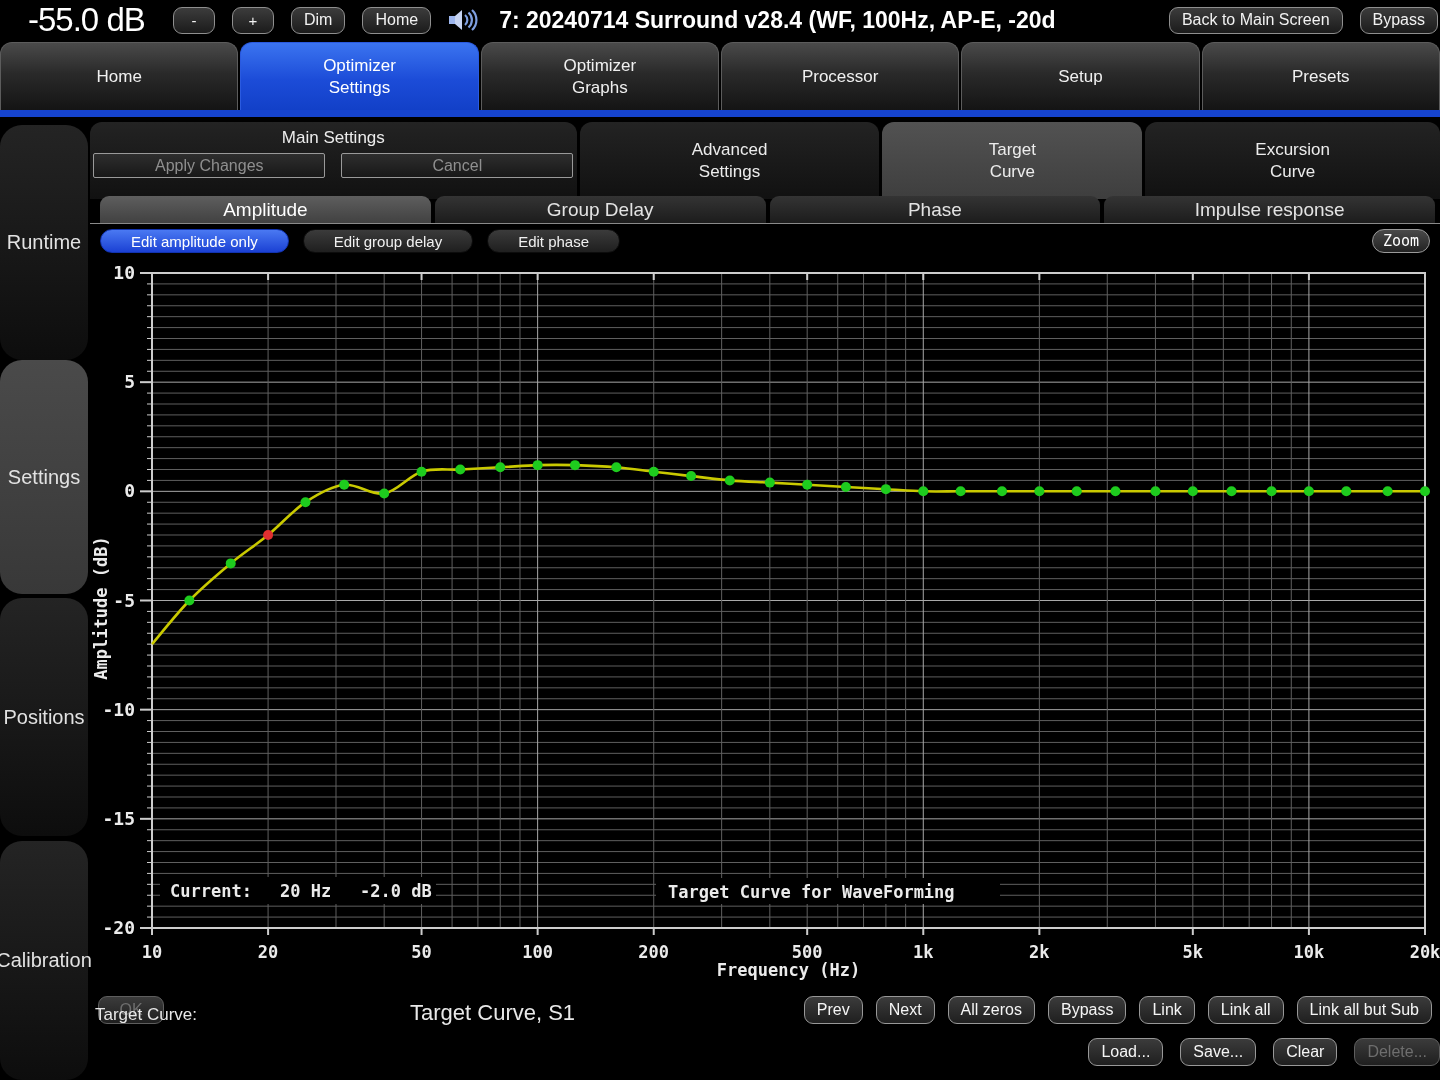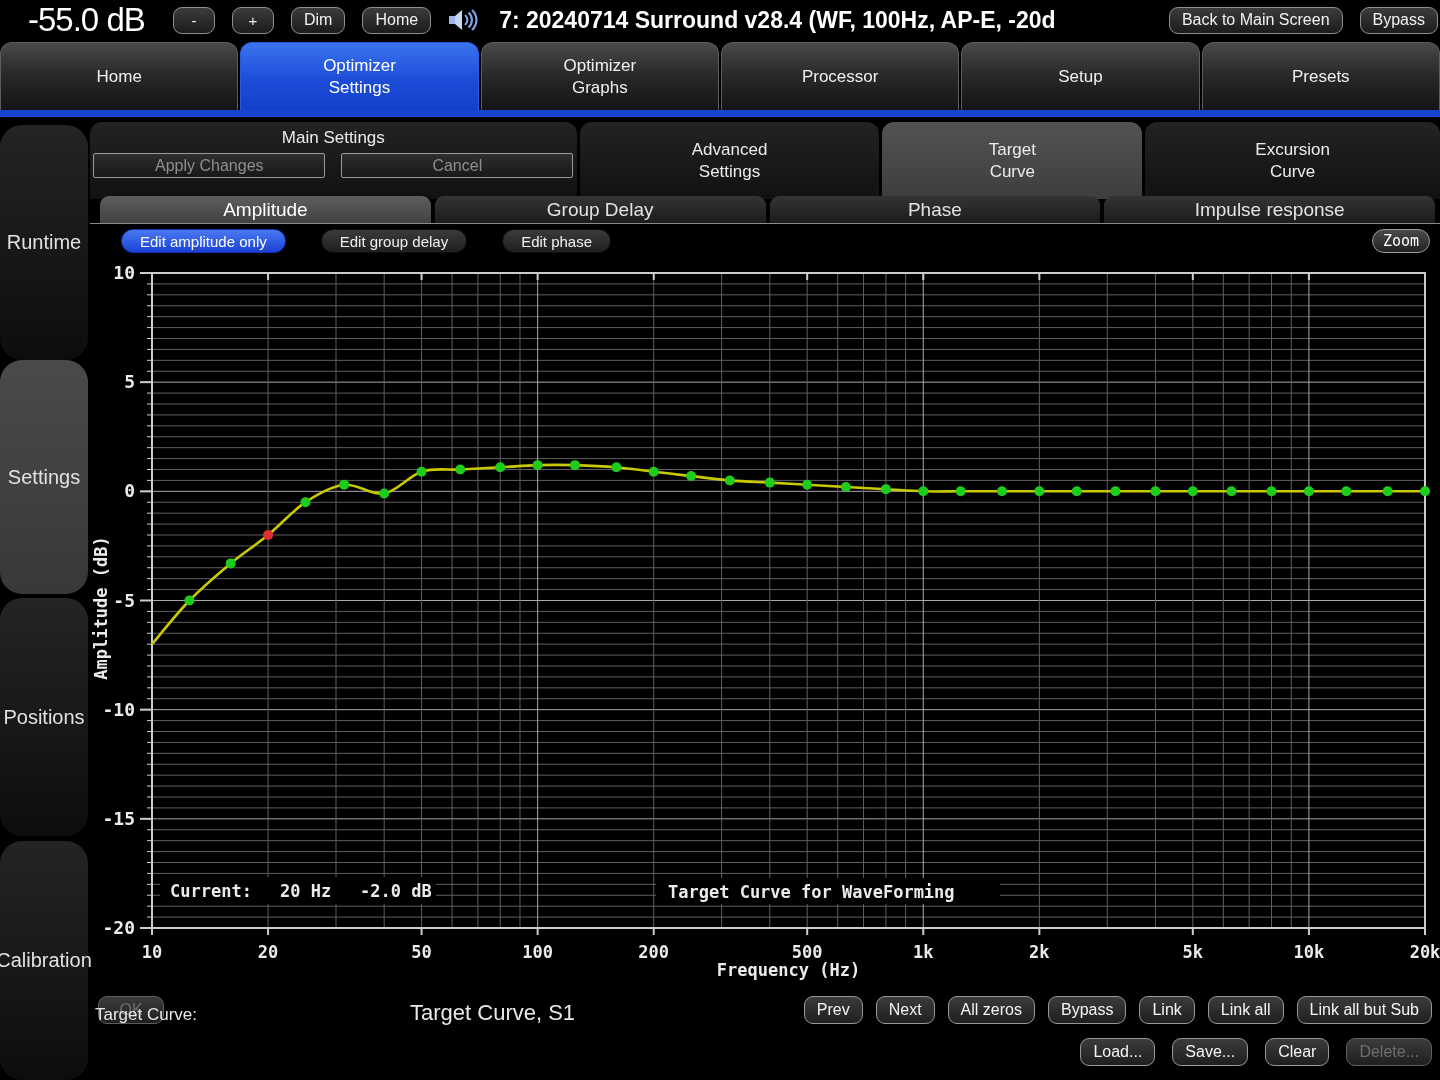--- a/index.html
+++ b/index.html
@@ -60,44 +60,44 @@
   .graph-tab { flex:1; border-radius:9px 9px 0 0;
                background:linear-gradient(#343434,#1c1c1c); color:#e3e3e3;
                display:flex; align-items:center; justify-content:center;
                font-size:19px; cursor:pointer; }
   .graph-tab.active { background:linear-gradient(#5e5e5e,#414141); color:#fff; }
   #graph-underline { position:absolute; left:90px; top:223px; width:1350px; height:1px;
                      background:#8a8a8a; }
 
   
   #edit-row { position:absolute; left:100px; top:229px; height:24px; display:flex; gap:14px; }
-  .pill { height:24px; border-radius:12px; padding:0 18px;
+  .pill { height:24px; border-radius:12px; padding:0 30px;
           background:linear-gradient(#3b3b3b,#1f1f1f); border:1px solid #0c0c0c;
-          color:#f0f0f0; font-size:15px; cursor:pointer; white-space:nowrap;margin-left:21px; }
+          color:#f0f0f0; font-size:15px; cursor:pointer; white-space:nowrap; }
   .pill.active { background:linear-gradient(#4a79f2,#1b41d4); border-color:#1233b0; color:#fff; }
   #zoom-btn { position:absolute; left:1372px; top:229px; width:58px; height:24px;
               border-radius:12px; background:linear-gradient(#4a4a4a,#222);
               border:1px solid #9a9a9a; color:#fff; font-size:15px; cursor:pointer;
               font-family:"DejaVu Sans Mono", monospace; }
 
   
   #chart { position:absolute; left:90px; top:258px; }
   .cht { font:bold 17px "DejaVu Sans Mono", monospace; fill:#ebebeb; }
   .cht-ylab { font:bold 18px "DejaVu Sans Mono", monospace; fill:#ebebeb; }
 
   
   .btm-btn { background:linear-gradient(#3b3b3b,#1f1f1f); border:1px solid #989898;
              border-radius:9px; color:#f5f5f5; font-size:16px; height:28px;
              padding:0 12px; cursor:pointer; white-space:nowrap; }
   .btm-btn.disabled { color:#6e6e6e; border-color:#5e5e5e; cursor:default; }
   #ok-btn { position:absolute; left:98px; top:996px; width:66px; }
   #status-label { position:absolute; left:410px; top:1000px; color:#e8e8e8; font-size:22px; }
   #nav-row { position:absolute; right:8px; top:996px; display:flex; gap:13px; }
   #tc-label { position:absolute; left:95px; top:1005px; color:#e8e8e8; font-size:17px; }
-  #file-row { position:absolute; right:8px; top:1038px; display:flex; gap:17px;padding-left:44px; }
+  #file-row { position:absolute; right:0; top:1038px; display:flex; gap:17px;padding-left:44px; }
 </style>
 </head>
 <body>
 
 <div id="root">
 
   <header id="top-bar">
     <div id="vol-display">-55.0 dB</div>
     <button class="tb-btn tb-small">-</button>
     <button class="tb-btn tb-small">+</button>

